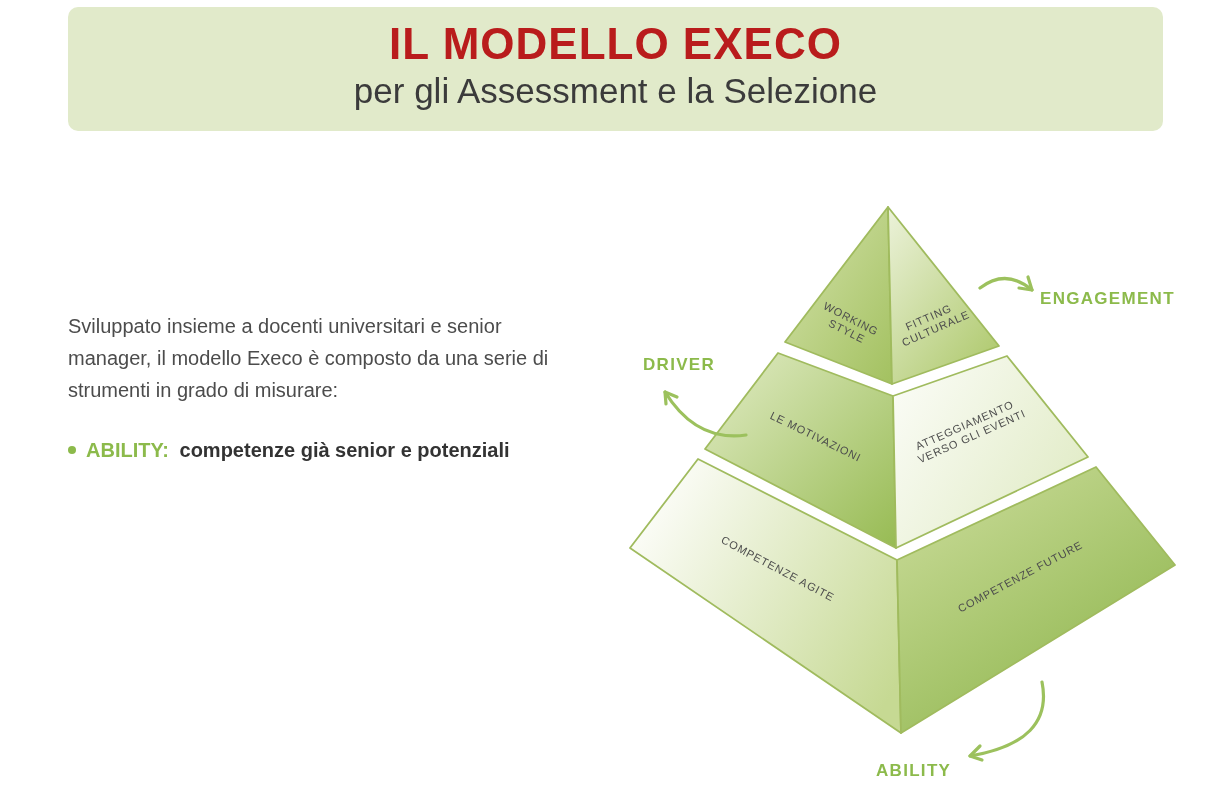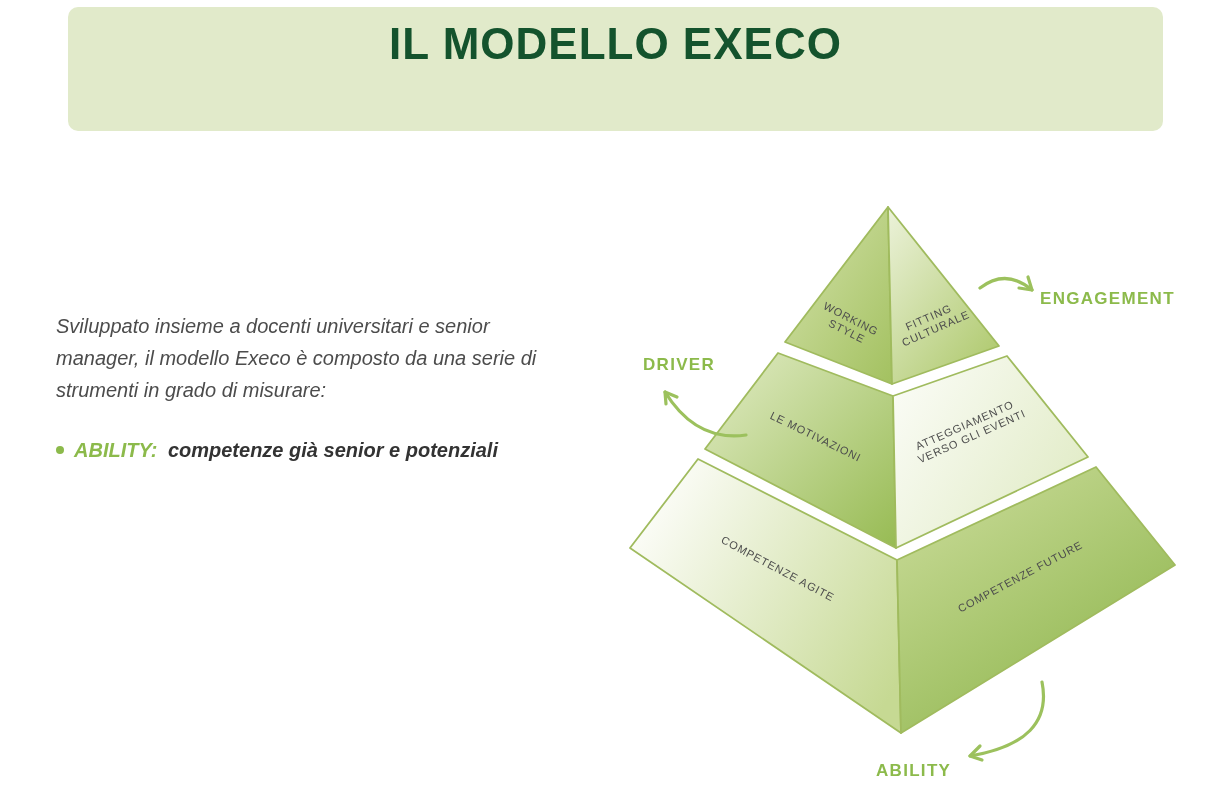--- a/index.html
+++ b/index.html
@@ -16,33 +16,32 @@
     width: 1095px; height: 124px;
     background: #e1eaca;
     border-radius: 10px;
     text-align: center;
     padding-top: 12px;
   }
   .page-title {
     font-size: 44px;
     font-weight: 700;
     letter-spacing: 1px;
-    color: #14532d;
+    color: #b91c1c;
   }
   .page-subtitle {
     font-size: 35px;
     font-weight: 400;
     color: #3b3b3b;
     margin-top: 2px;
   }
   .left-col {
     position: absolute;
-    left: 56px; top: 310px;
+    left: 68px; top: 310px;
     width: 497px;
-    font-style: italic;
   }
   .intro {
     font-size: 20px;
     color: #4c4c4c;
     line-height: 1.6;
     margin-bottom: 29px;
     max-width: 492px;
   }
   .bullet-list { list-style: none; }
   .bullet-item {
@@ -80,20 +79,21 @@
     font-weight: 700;
     fill: #8cba4b;
     letter-spacing: 1.3px;
   }
 </style>
 </head>
 <body>
 
 <div class="header-banner">
   <div class="page-title">IL MODELLO EXECO</div>
+  <div class="page-subtitle">per gli Assessment e la Selezione</div>
 </div>
 
 <div class="left-col">
   <p class="intro">Sviluppato insieme a docenti universitari e senior manager, il modello Execo è composto da una serie di strumenti in grado di misurare:</p>
   <ul class="bullet-list">
     <li class="bullet-item">
       <span class="bullet-dot"></span>
       <span class="bullet-label">ABILITY:</span>
       <span class="bullet-text">competenze già senior e potenziali</span>
     </li>

